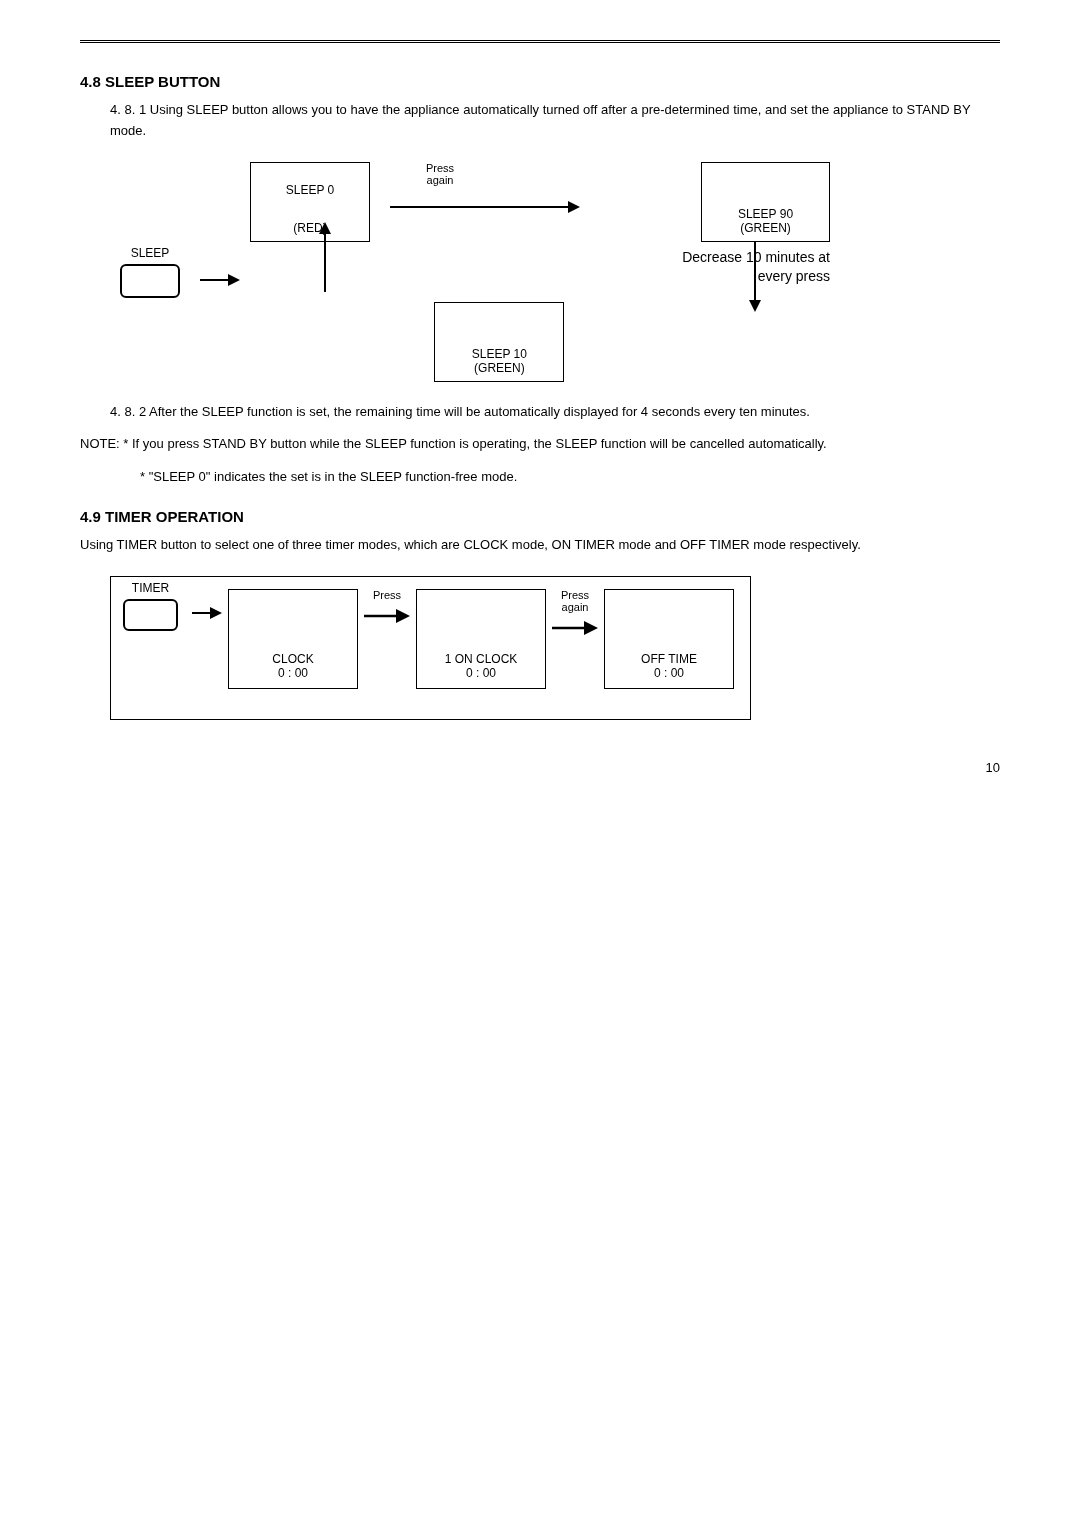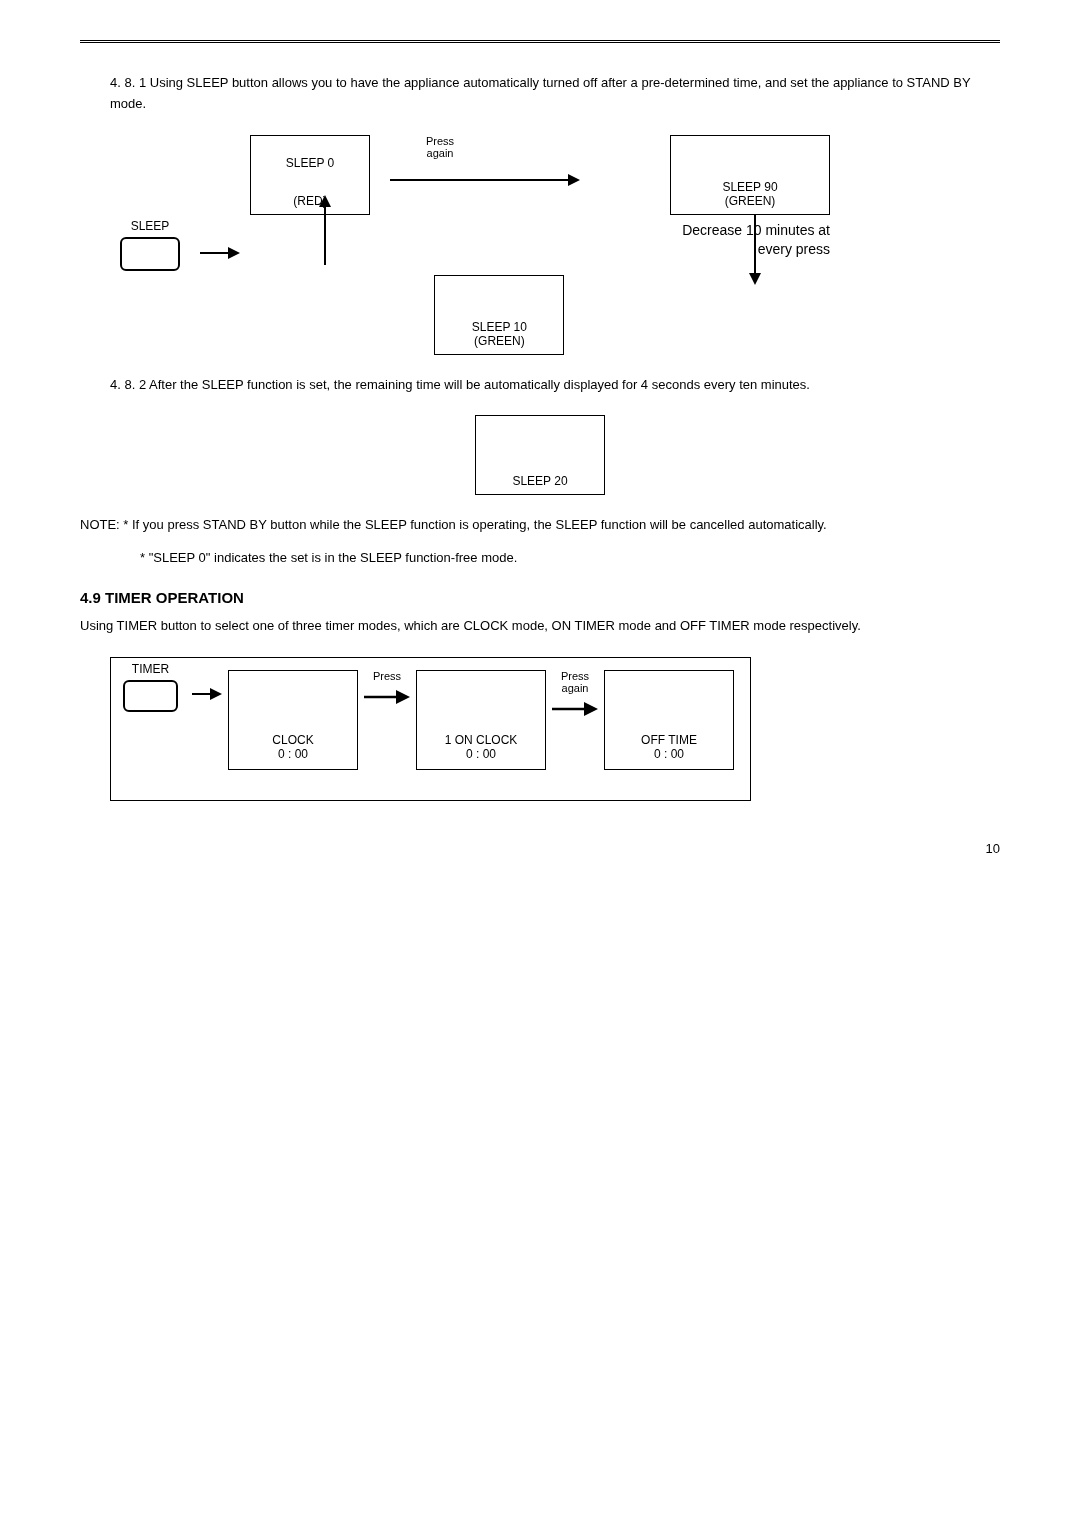--- a/index.html
+++ b/index.html
@@ -84,21 +84,21 @@
       padding-bottom: 6px;
     }
     .box-top-left {
       width: 120px;
       height: 80px;
       top: 0;
       left: 0;
       gap: 24px;
     }
     .box-top-right {
-      width: 160px;
+      width: 129px;
       height: 80px;
       top: 0;
       right: 0;
     }
     .box-bottom {
       width: 130px;
       height: 80px;
       bottom: 0;
       left: 50%;
       transform: translateX(-50%);
@@ -155,20 +155,21 @@
       margin-top: 40px;
       font-size: 13px;
     }
   </style>
 </head>
 <body>
 
 <div class="page">
   <div class="top-border"></div>
 
+  <div class="section-title">4.8 SLEEP BUTTON</div>
   <div class="body-text">4. 8. 1 Using SLEEP button allows you to have the appliance automatically turned off after a pre-determined time, and set the appliance to STAND BY mode.</div>
 
   <div class="sleep-diagram">
 
     <div class="sleep-label-col">
       <span class="sleep-label">SLEEP</span>
       <div class="sleep-button"></div>
     </div>
 
     <div style="margin:0 10px; position:relative; top:10px;">
@@ -217,25 +218,20 @@
 
       <svg style="position:absolute; bottom:80px; left:60px;" width="30" height="80">
         <line x1="15" y1="70" x2="15" y2="12" stroke="black" stroke-width="2"></line>
         <polygon points="9,12 15,0 21,12" fill="black"></polygon>
       </svg>
     </div>
   </div>
 
   <div class="body-text">4. 8. 2 After the SLEEP function is set, the remaining time will be automatically displayed for 4 seconds every ten minutes.</div>
 
-  <div class="sleep20-wrapper">
-    <div class="sleep20-box">
-      <span>SLEEP 20</span>
-    </div>
-  </div>
 
   <div class="note-text">
     <span>NOTE: * If you press STAND BY button while the SLEEP function is operating, the SLEEP function will be cancelled automatically.</span>
   </div>
   <div class="note-text indent">
     <span>* "SLEEP 0" indicates the set is in the SLEEP function-free mode.</span>
   </div>
 
   <div style="margin-top:20px;"></div>
 

